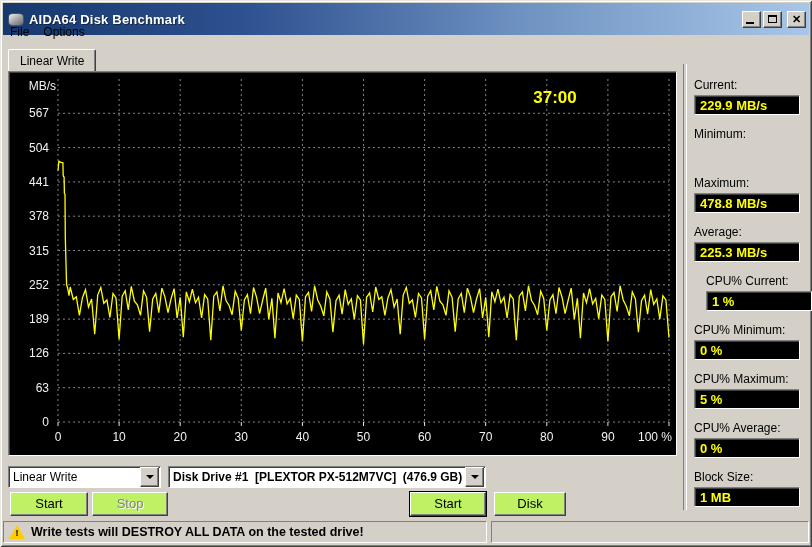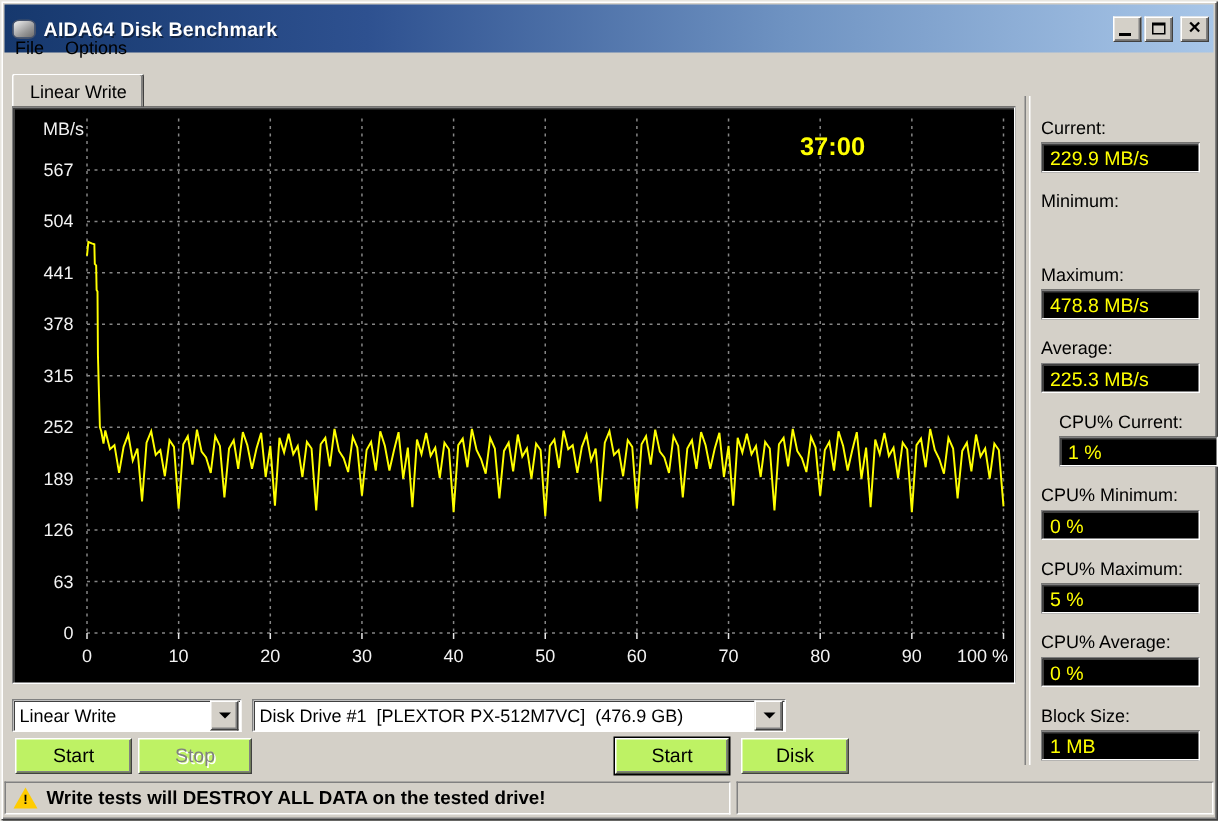--- a/index.html
+++ b/index.html
@@ -35,21 +35,21 @@
     box-shadow:inset 1px 1px 0 #404040;}
   .chart-panel svg{position:absolute;left:2px;top:2px;}
   .grid{stroke:#858585;stroke-width:1;stroke-dasharray:2 3;}
   .tick{stroke:#e8e8e8;stroke-width:1;}
   .axis{fill:#f2f2f2;font-family:"Liberation Sans",sans-serif;font-size:12px;}
   .timer{fill:#ffff00;font-family:"Liberation Sans",sans-serif;font-size:17px;font-weight:bold;}
   
   .vsep{position:absolute;left:683px;top:64px;width:2px;height:446px;border-left:1px solid #808080;border-right:1px solid #fff;}
   .stat{position:absolute;left:694px;width:106px;}
   .stat .lbl{font-size:12px;color:#000;margin-bottom:3px;white-space:nowrap;}
-  .stat .val{height:20px;background:#000;color:#ffff00;font-weight:normal;font-size:13px;line-height:20px;padding-left:5px;
+  .stat .val{height:20px;background:#000;color:#ffff00;font-weight:bold;font-size:13px;line-height:20px;padding-left:5px;
     box-sizing:border-box;border-top:1px solid #808080;border-left:1px solid #808080;border-bottom:1px solid #fff;border-right:1px solid #fff;
     box-shadow:inset 1px 1px 0 #404040;white-space:nowrap;}
   
   .combo{position:absolute;height:22px;background:#fff;box-sizing:border-box;
     border-top:1px solid #808080;border-left:1px solid #808080;border-bottom:1px solid #fff;border-right:1px solid #fff;
     box-shadow:inset 1px 1px 0 #404040;display:flex;align-items:center;}
   .combo .ctext{flex:1;font-size:12px;color:#000;padding:0 4px;white-space:pre;overflow:hidden;}
   .combo .cbtn{width:17px;height:18px;margin-right:1px;background:#d4d0c8;flex:none;
     border-top:1px solid #fff;border-left:1px solid #fff;border-bottom:1px solid #404040;border-right:1px solid #404040;
     box-shadow:inset -1px -1px 0 #808080;display:flex;align-items:center;justify-content:center;}
@@ -201,21 +201,21 @@
       </div>
     </div>
 
   <div class="combo" style="left:8px;top:466px;width:153px;">
     <span class="ctext">Linear Write</span>
     <span class="cbtn">
         <span class="arrow-down"></span>
       </span>
   </div>
 
-  <div class="combo" style="left:168px;top:466px;width:356px;">
+  <div class="combo" style="left:168px;top:466px;width:318px;font-weight:bold;">
     <span class="ctext">Disk Drive #1  [PLEXTOR PX-512M7VC]  (476.9 GB)</span>
     <span class="cbtn">
         <span class="arrow-down"></span>
       </span>
   </div>
 
   <div class="btn" style="left:10px;top:492px;width:78px;">Start</div>
   <div class="btn disabled" style="left:92px;top:492px;width:76px;">Stop</div>
   <div class="btn default" style="left:410px;top:492px;width:76px;">Start</div>
   <div class="btn" style="left:494px;top:492px;width:72px;">Disk</div>

